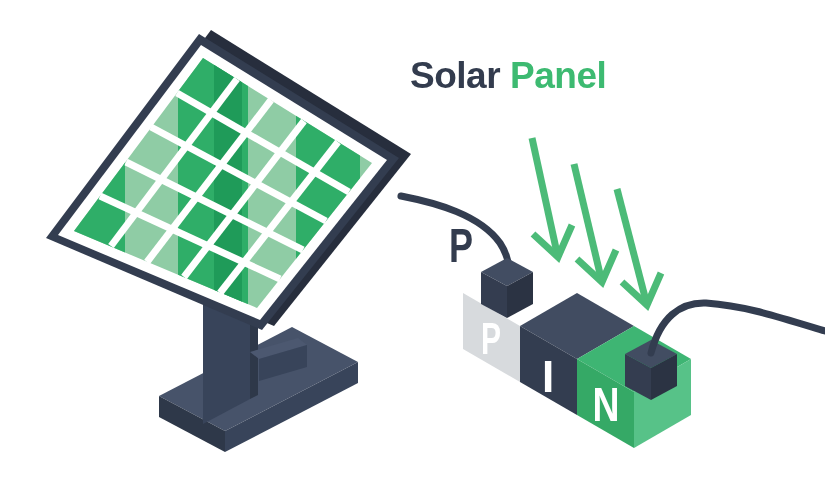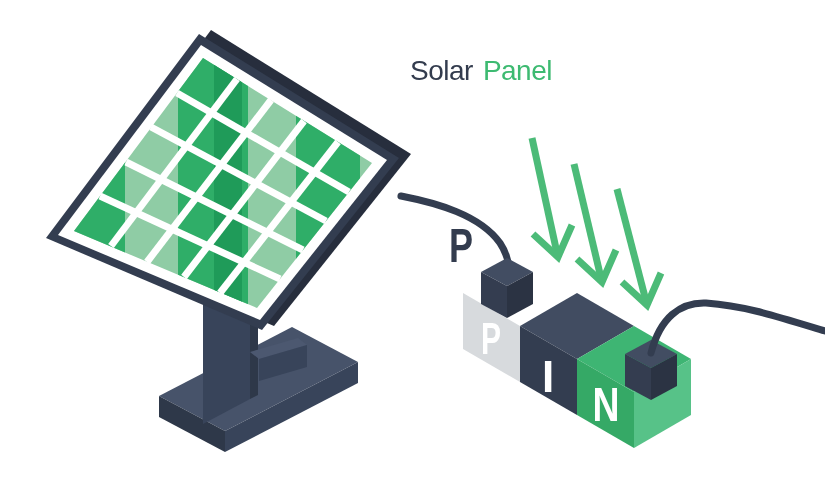--- a/index.html
+++ b/index.html
@@ -1,19 +1,19 @@
 <!DOCTYPE html>
 <html style="--c-background: #FFFFFF; --c-navy: #333D50; --c-navyDark: #272E3D; --c-standFront: #38445A; --c-standSide: #2E3849; --c-standTop: #47536A; --c-braceTop: #4C5870; --c-cubeTop: #424D62; --c-cubeFront: #343D50; --c-cubeSide: #2B3343; --c-iTop: #414C61; --c-grayFace: #D7DADD; --c-white: #FFFFFF; --c-titleNavy: #333C4E; --c-green: #3DBA71; --c-arrowGreen: #4CBB78; --c-nTop: #3EB573; --c-nFront: #35A966; --c-nEnd: #57C288; --c-sage: #8FCCA5; --c-vivid: #2FAE68; --c-vividDark: #1F9B59; --c-wire: #333D50;"><head>
 <meta charset="utf-8">
 <style>
   html,body{margin:0;padding:0;background:#fff;}
   .stage{position:relative;width:825px;height:489px;background:var(--c-background,#fff);overflow:hidden;
          font-family:"Liberation Sans",sans-serif;}
   .stage svg{position:absolute;left:0;top:0;}
-  .title{position:absolute;left:410px;top:55px;font-size:28px;font-weight:400;letter-spacing:-0.5px;white-space:nowrap;}
+  .title{position:absolute;left:410px;top:55px;font-size:37px;font-weight:700;letter-spacing:-0.5px;white-space:nowrap;}
   .title .w1{color:var(--c-titleNavy);}
   .title .w2{color:var(--c-green);margin-left:10px;}
   text{font-family:"Liberation Sans",sans-serif;font-weight:700;}
 </style>
 </head>
 <body>
 
 <div class="stage">
 
   <svg width="825" height="489" viewBox="0 0 825 489">

